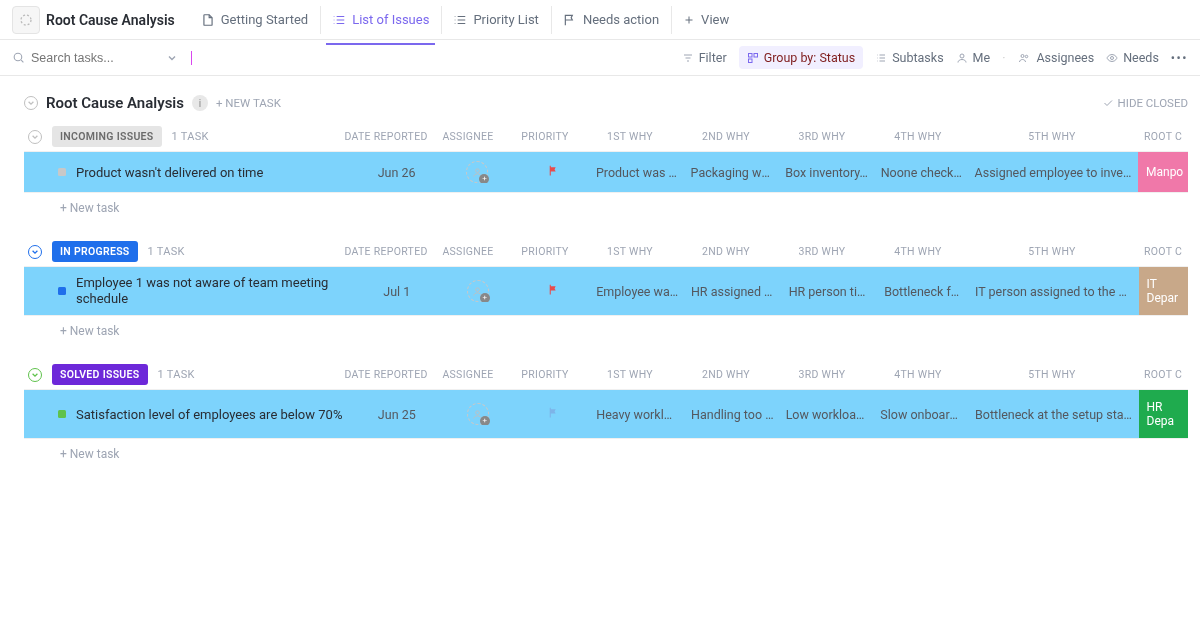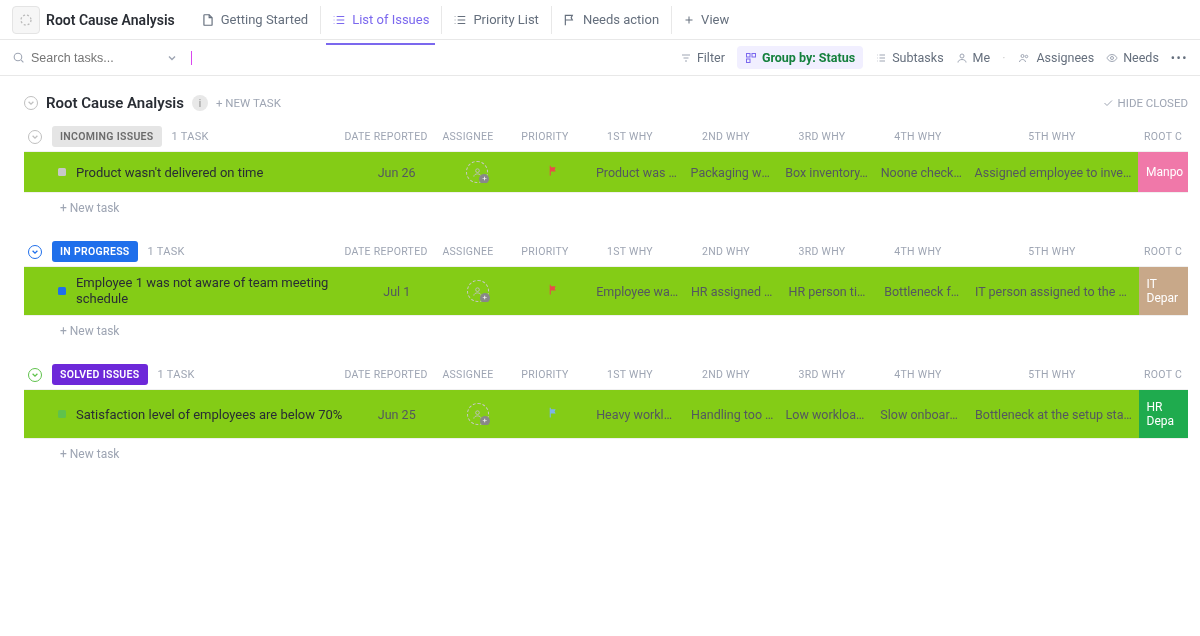--- a/index.html
+++ b/index.html
@@ -16,42 +16,42 @@
 .tab-icon { color: inherit; display:inline-flex; }
 .spacer { flex:1; }
 .top-actions { display:flex; gap:8px; align-items:center; }
 .btn { display:flex; align-items:center; gap:6px; border:1px solid #e4e4e4; border-radius:4px; padding:5px 10px; font-size:12px; color:#292d34; background:#fff; cursor:pointer; }
 .btn .caret-sep { width:1px; height:14px; background:#e4e4e4; margin:0 2px 0 4px;}
 
 .toolbar { display:flex; align-items:center; height:36px; padding:0 12px; border-bottom:1px solid #e8e8e8; gap:12px; color:#656f7d; font-size:12.5px; }
 .search-wrap { display:flex; align-items:center; gap:6px; width:180px; border-right:1px solid #d946ef; padding-right:8px; }
 .search-input { border:none; outline:none; font-size:12.5px; color:#656f7d; width:130px; background:transparent; }
 .tb-item { display:flex; align-items:center; gap:5px; cursor:pointer; }
-.tb-pill { background:#f1efff; color:#15803d; padding:4px 8px; border-radius:4px;font-weight:bold; }
+.tb-pill { background:#f1efff; color:#7f1d1d; padding:4px 8px; border-radius:4px; }
 .tb-sep { color:#d0d0d0; }
 
 .page { padding: 18px 12px 40px 24px; }
 .page-head { display:flex; align-items:center; gap:10px; margin-bottom:14px; }
 .page-head-left { display:flex; align-items:center; gap:8px; }
 .page-title { font-weight:600; font-size:15px; }
 .info-dot { width:16px; height:16px; border-radius:50%; background:#e8e8e8; display:flex; align-items:center; justify-content:center; font-size:10px; color:#888; }
 .newtask-link { color:#9ea5b3; font-size:11.5px; cursor:pointer; }
 .hide-closed { margin-left:auto; display:flex; align-items:center; gap:4px; color:#9ea5b3; font-size:11.5px; cursor:pointer; }
 
 .group { margin-bottom: 26px; }
 .group-header { display:flex; align-items:center; gap:10px; font-size:11px; color:#9ea5b3; letter-spacing:.3px; margin-bottom:4px; padding-left:4px; }
 .status-pill { font-size:10.5px; font-weight:600; padding:4px 8px; border-radius:3px; color:#888; background:#eee; }
 .status-pill.incoming { background:#e5e5e5; color:#6b6b6b; }
 .status-pill.inprogress { background:#1f6feb; color:#fff; }
 .status-pill.solved { background:#6d28d9; color:#fff; }
 .count { color:#9ea5b3; font-size:11px; }
 .cols { display:flex; gap:0; margin-left:auto; }
 .col { text-align:center; color:#9ea5b3; font-size:10.5px; text-transform:uppercase; letter-spacing:.3px; }
 
-.row { display:flex; align-items:center; border-top:1px solid #f0f0f0; border-bottom:1px solid #f0f0f0; min-height:40px; background:#84cc16;justify-content:center; }
+.row { display:flex; align-items:center; border-top:1px solid #f0f0f0; border-bottom:1px solid #f0f0f0; min-height:40px; background:#7dd3fc; }
 .row .name-cell { display:flex; align-items:center; gap:10px; width:336px; padding-left:34px; font-size:13px; color:#292d34; }
 .name-cell.two-line { line-height:1.25; padding-top:6px; padding-bottom:6px; }
 .sq { width:8px; height:8px; border-radius:1.5px; flex-shrink:0; }
 .sq.grey{background:#c8c8c8;} .sq.blue{background:#1f6feb;} .sq.green{background:#5fc24c;}
 .cell { text-align:center; font-size:12.5px; color:#54585f; overflow:hidden; text-overflow:ellipsis; white-space:nowrap; padding:0 6px; }
 .assignee-avatar { width:22px; height:22px; border-radius:50%; border:1px dashed #c8c8c8; display:inline-flex; align-items:center; justify-content:center; position:relative; }
 .assignee-avatar::after { content:'+'; position:absolute; right:-2px; bottom:-2px; width:10px; height:10px; background:#888; color:#fff; border-radius:50%; font-size:8px; line-height:10px; text-align:center; }
 .flag { display:inline-block; }
 .flag.red { color:#e94b4b; }
 .flag.blue { color:#7db4e8; }

